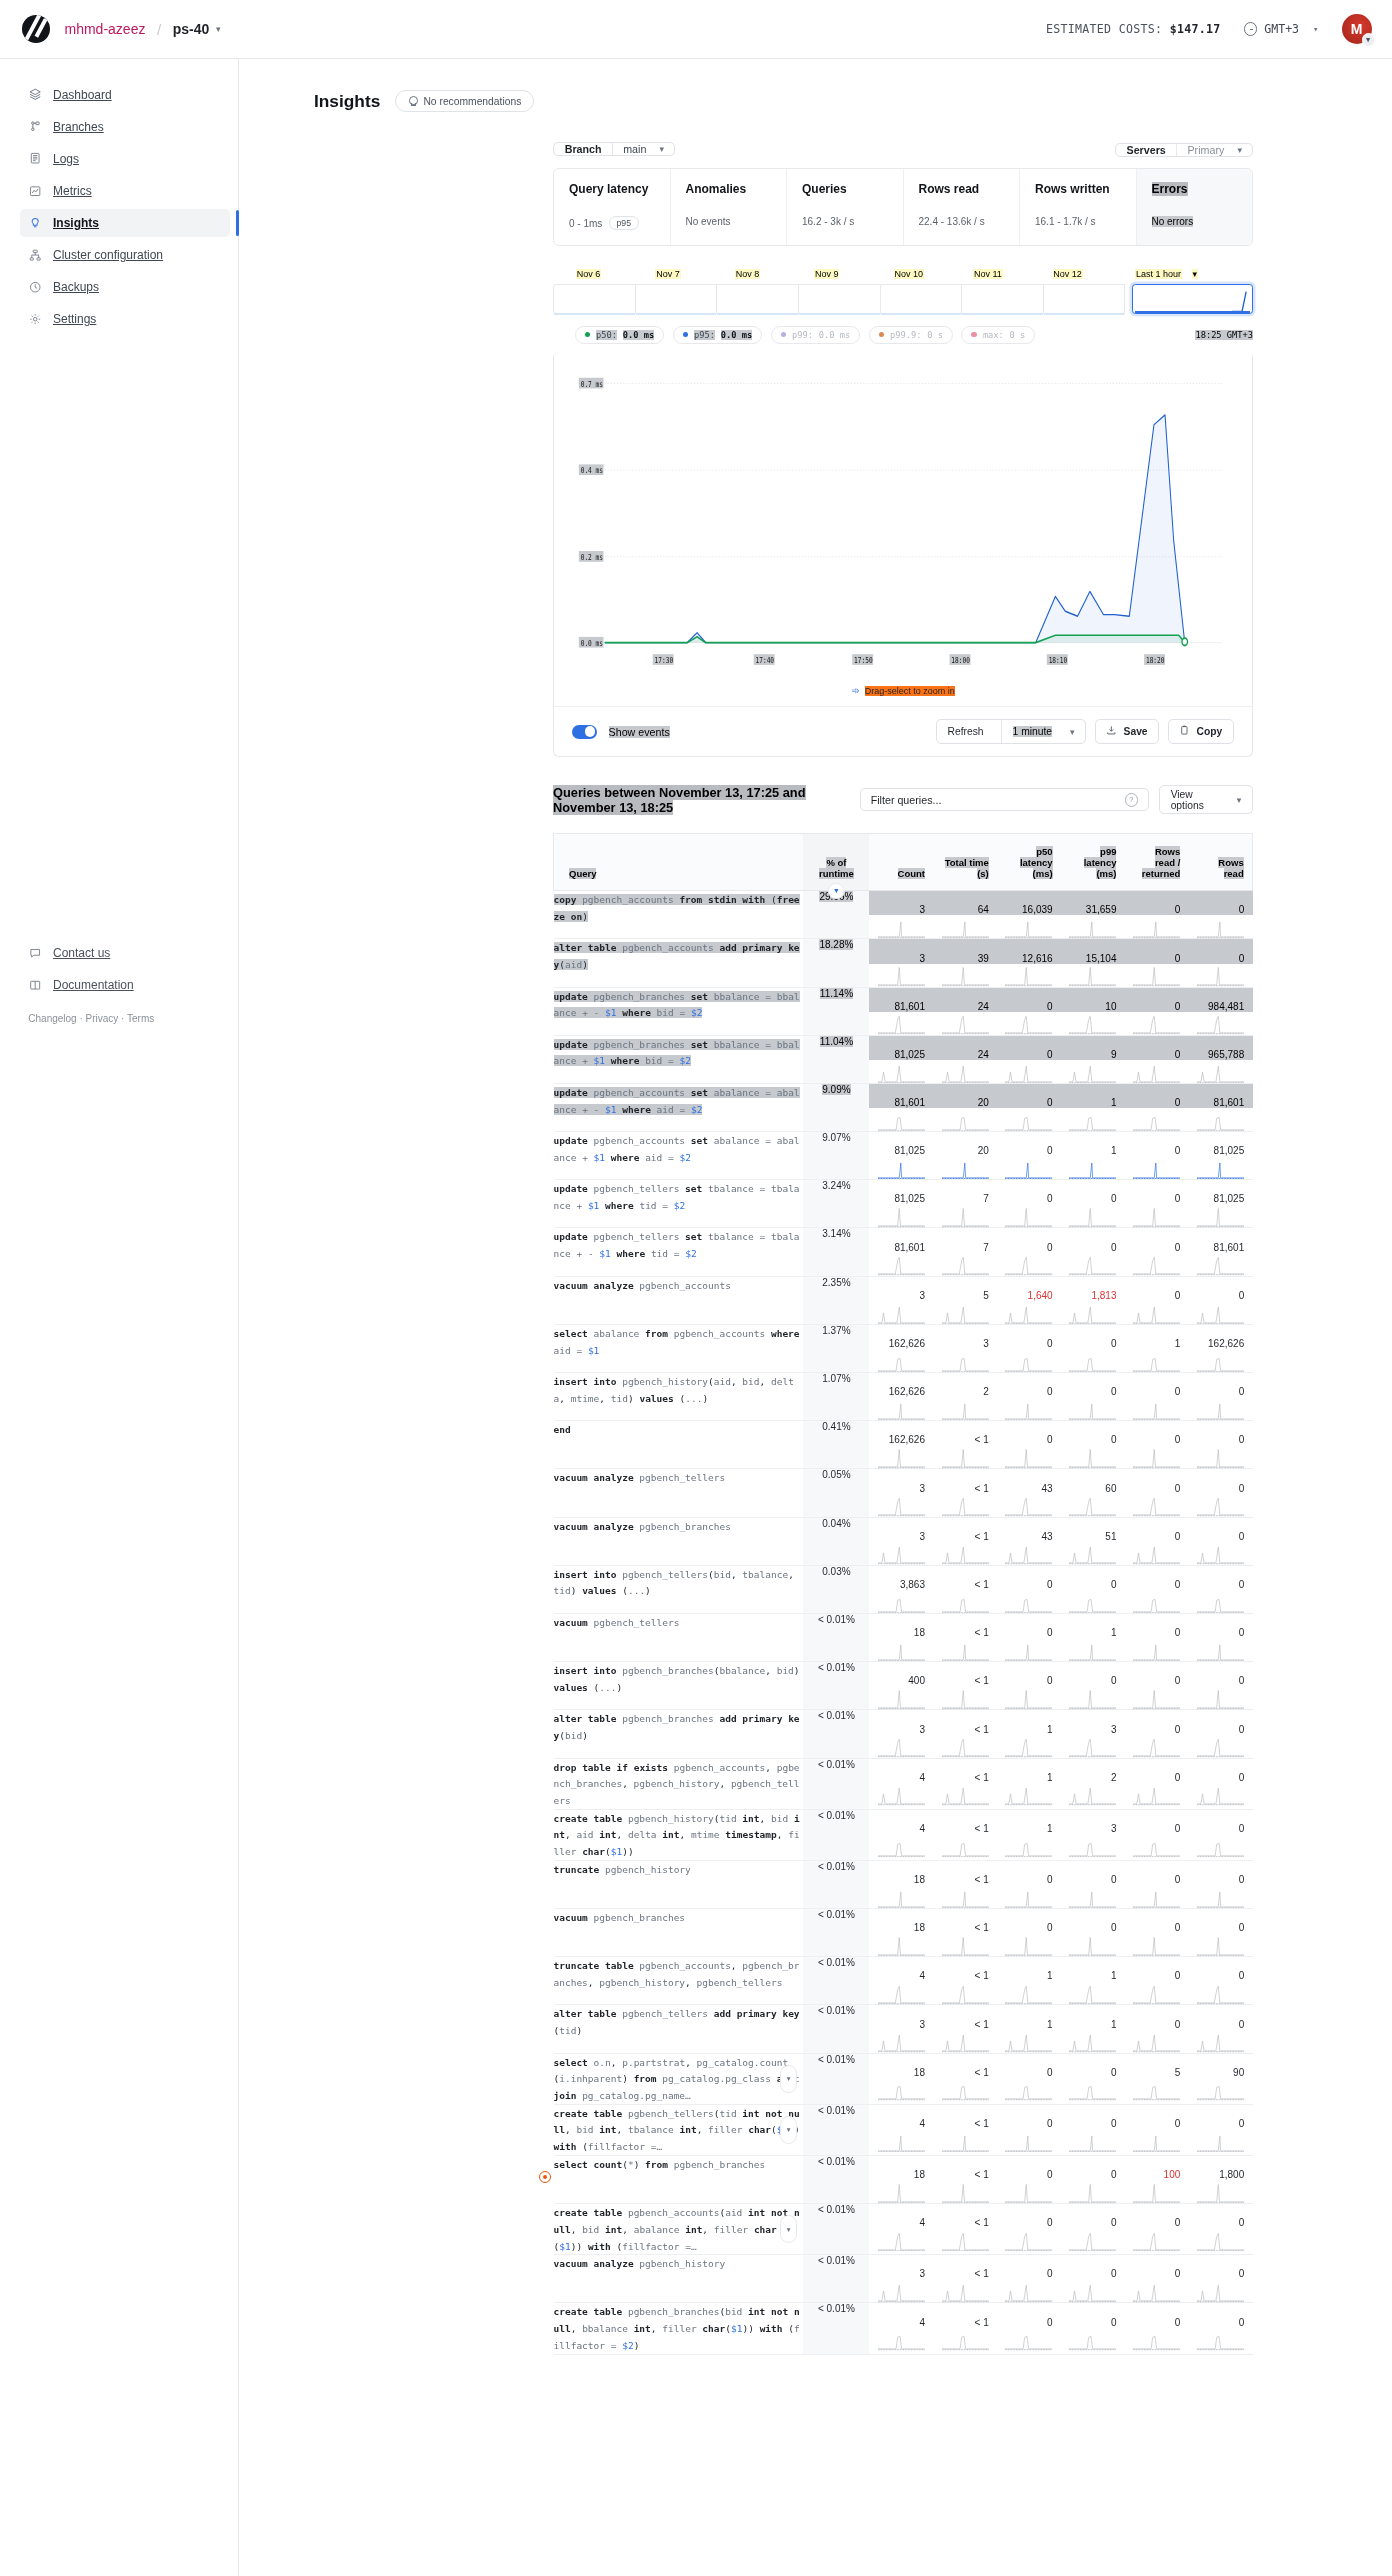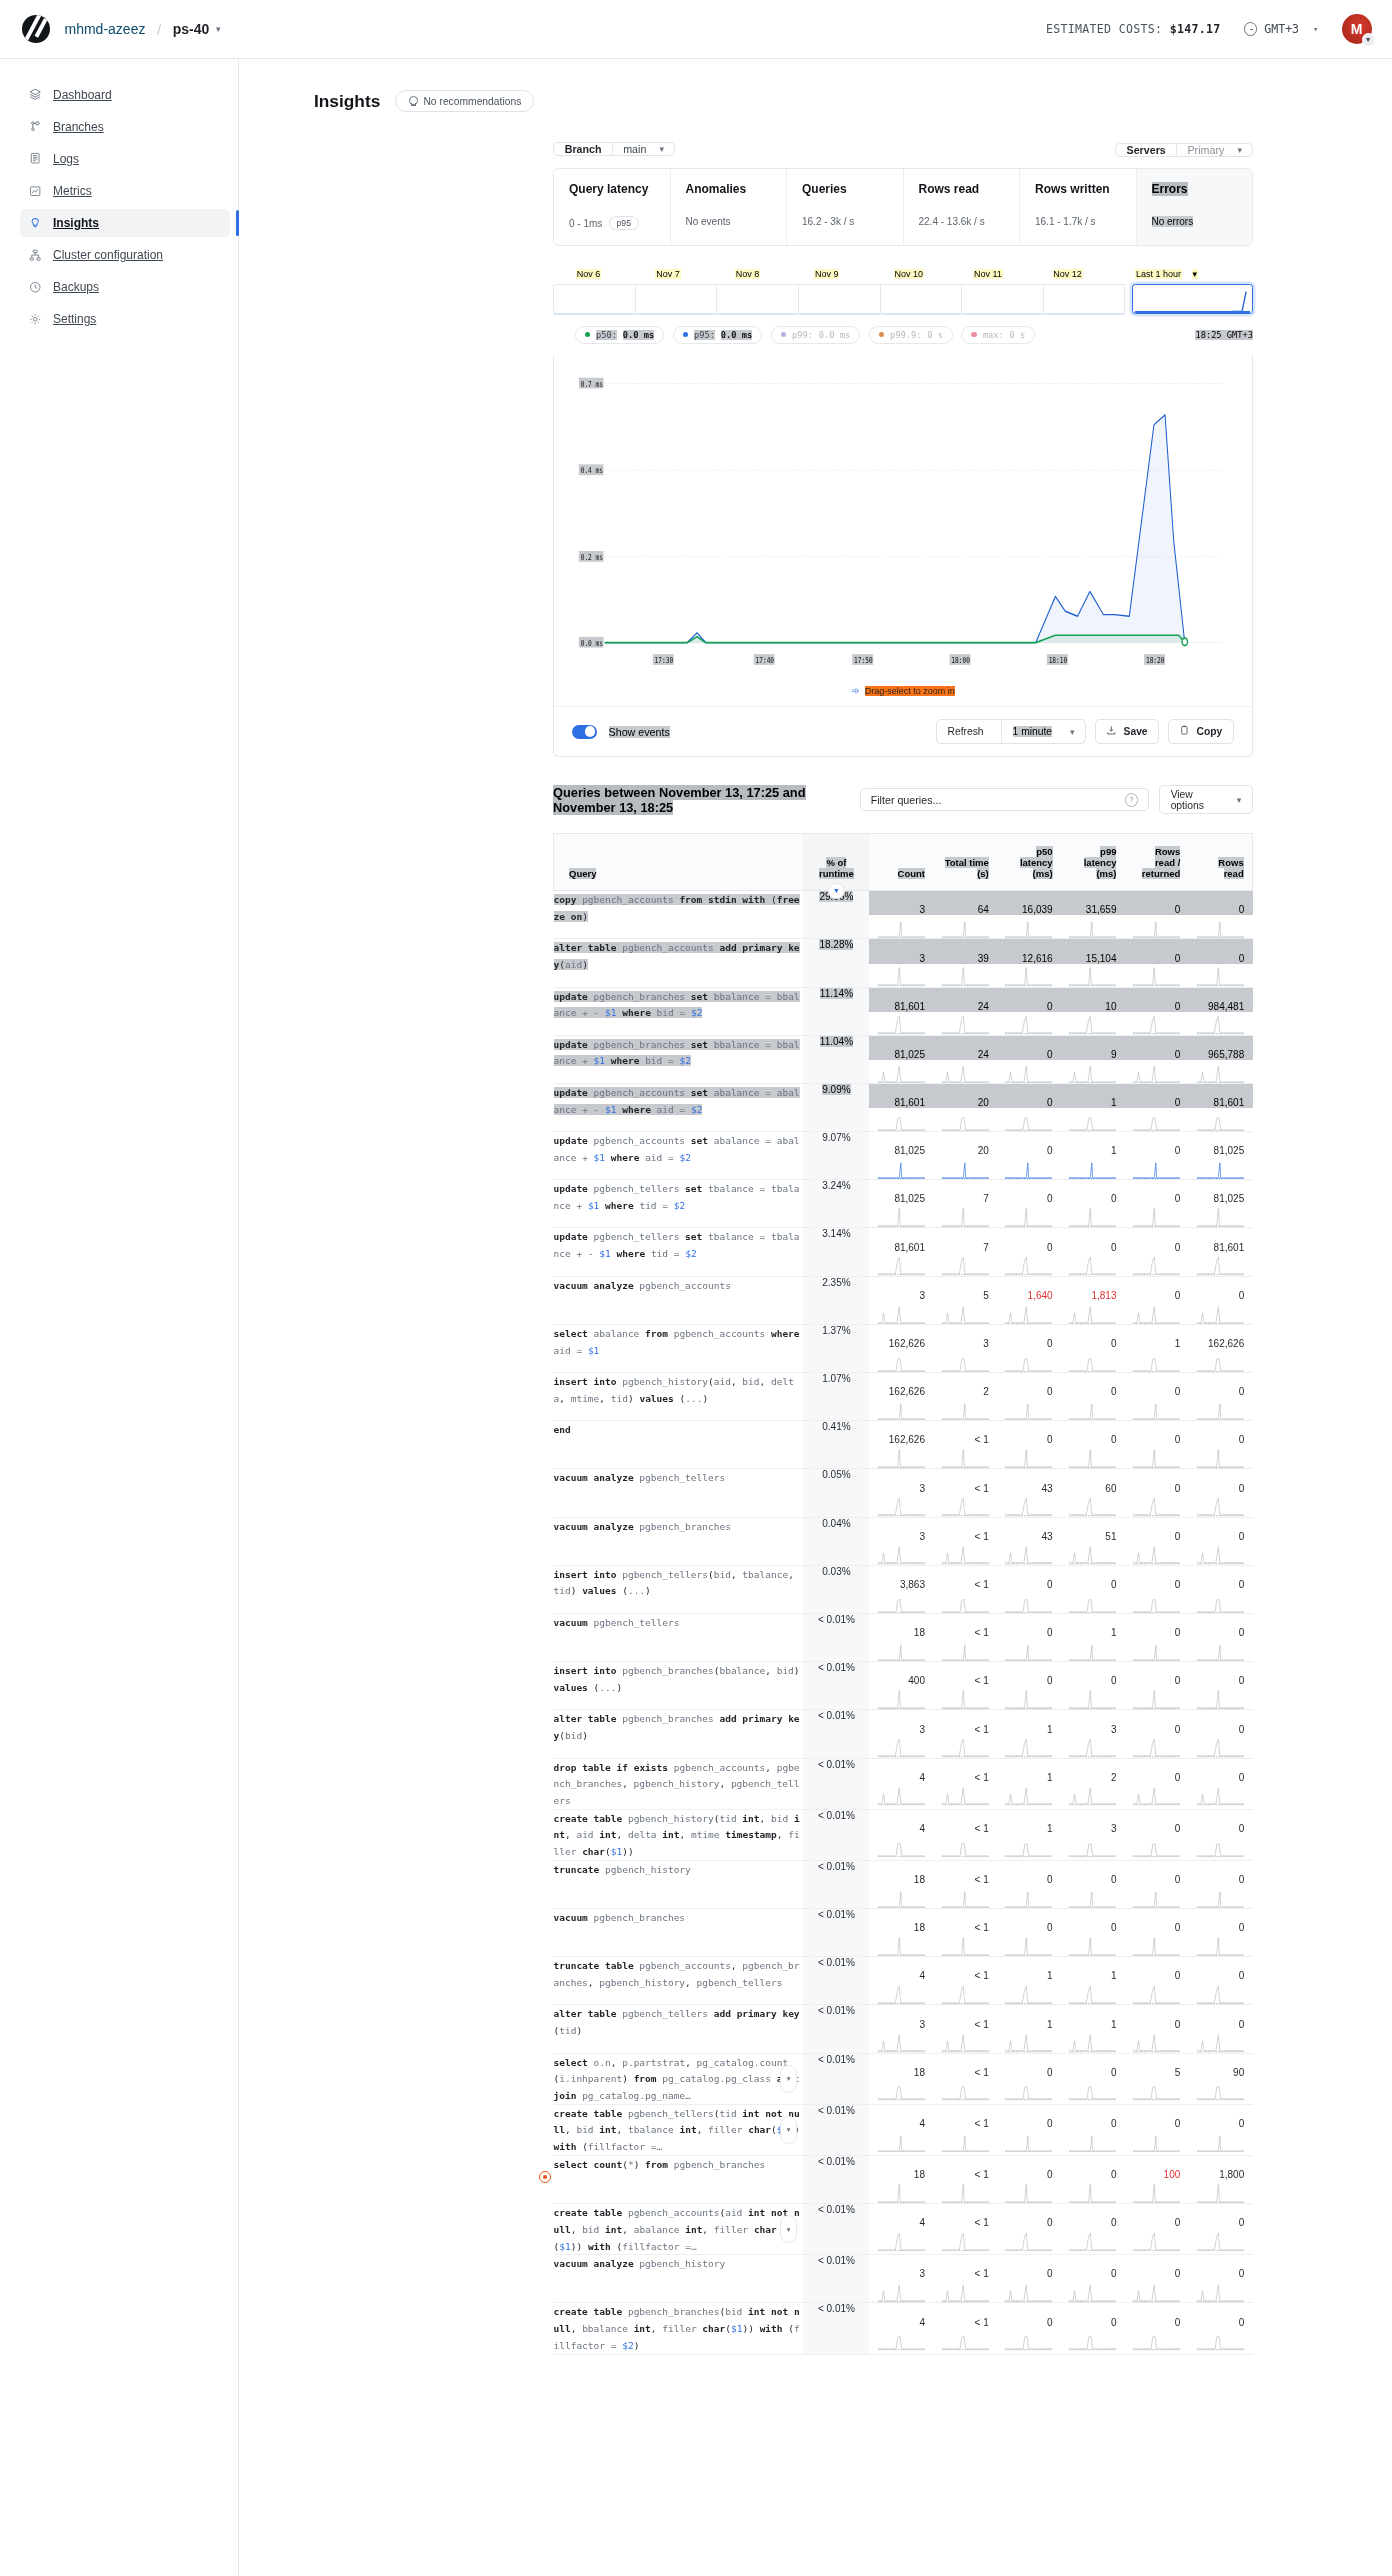--- a/index.html
+++ b/index.html
@@ -25,21 +25,21 @@
     width: 28px; height: 28px; border-radius: 50%;
     background: #111418; position: relative; overflow: hidden;
     flex: 0 0 auto; margin-right: 15px;
   }
   .logo-mark::before, .logo-mark::after {
     content: ""; position: absolute; background: #fff;
     width: 4.1px; height: 28px; transform: rotate(28deg); top: -1.7px;
   }
   .logo-mark::before { left: 9px; }
   .logo-mark::after { left: 17.3px; height: 20px; top: 3.3px; }
-  .org-name { font-size: 14px; font-weight: 400; color: #0c4a6e; }
+  .org-name { font-size: 14px; font-weight: 400; color: #be185d; }
   .crumb-sep { color: #c9ced4; margin: 0 11.6px; font-size: 15px; }
   .proj-name { font-size: 14px; font-weight: 700; color: #1f2328; }
   .caret { font-size: 9px; color: #6b7480; margin-left: 6.6px; }
   .topbar-right { margin-left: auto; display: flex; align-items: center; gap: 23px; }
   .cost { font-size: 11.6px; letter-spacing: 0.3px; color: #4a525c; font-family: "DejaVu Sans Mono", monospace; }
   .cost b { color: #1f2328; font-weight: 700; }
   .tz { display: flex; align-items: center; gap: 7.4px; font-size: 11.6px; color: #3f4750; font-family: "DejaVu Sans Mono", monospace; }
   .clock-ic { width: 13.2px; height: 13.2px; border: 1.2px solid #6b7480; border-radius: 50%; position: relative; }
   .clock-ic::after { content:""; position:absolute; width:3.3px; height:1.2px; background:#6b7480; top:5.4px; left:5.4px; }
   .avatar {
@@ -329,20 +329,40 @@
     <div class="nav-item">
       <span class="nav-ic">
         <svg width="12.4" height="12.4" viewBox="0 0 16 16" fill="none" stroke="currentColor" stroke-width="1.1">
             <circle cx="8" cy="8" r="2.3"></circle>
             <path d="M8 1.6v1.8M8 12.6v1.8M1.6 8h1.8M12.6 8h1.8M3.5 3.5l1.3 1.3M11.2 11.2l1.3 1.3M12.5 3.5l-1.3 1.3M4.8 11.2l-1.3 1.3"></path>
           </svg>
       </span>
       <span>Settings</span>
     </div>
 
+    <div class="side-foot">
+      <div class="nav-item">
+        <span class="nav-ic">
+          <svg width="12.4" height="12.4" viewBox="0 0 16 16" fill="none" stroke="currentColor" stroke-width="1.1">
+              <path d="M2.4 3.2h11.2v7.4H6.2L3.4 13v-2.4H2.4z"></path>
+            </svg>
+        </span>
+        <span>Contact us</span>
+      </div>
+      <div class="nav-item">
+        <span class="nav-ic">
+          <svg width="12.4" height="12.4" viewBox="0 0 16 16" fill="none" stroke="currentColor" stroke-width="1.1">
+              <rect x="2.2" y="3" width="11.6" height="10" rx=".8"></rect>
+              <path d="M8 3v10"></path>
+            </svg>
+        </span>
+        <span>Documentation</span>
+      </div>
+      <div class="legal">Changelog · Privacy · Terms</div>
+    </div>
   </div>
 
   <div class="main">
 
     <div class="page-head">
       <div class="page-title">Insights</div>
       <div class="reco-pill">
         <span class="bulb"></span>
         <span>No recommendations</span>
       </div>

